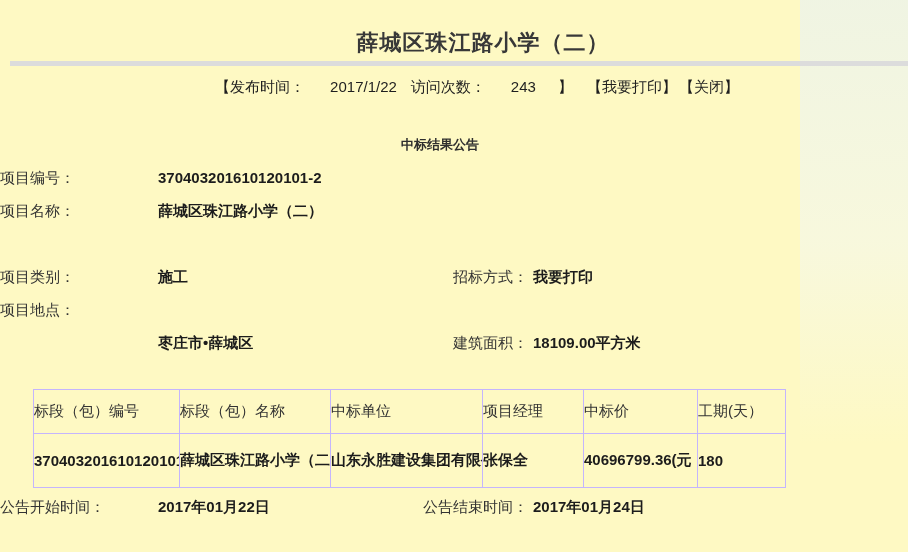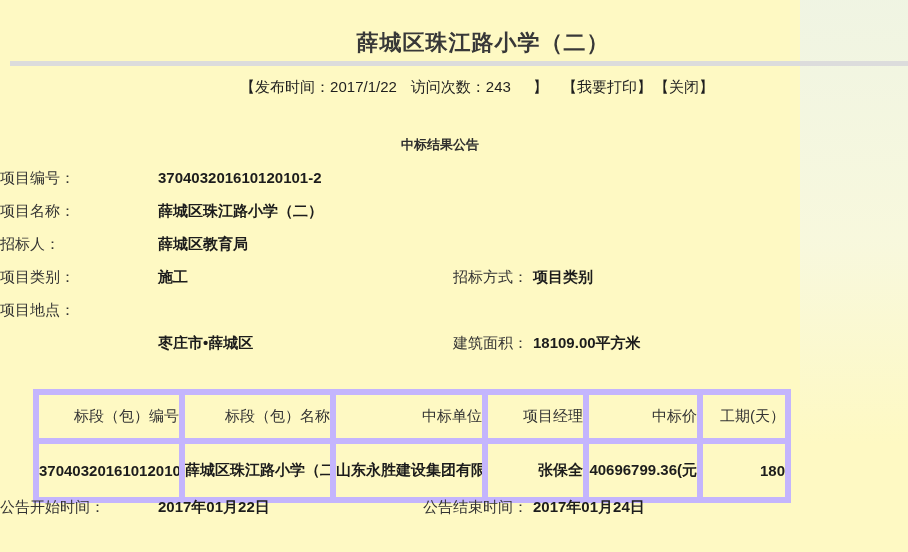--- a/index.html
+++ b/index.html
@@ -52,21 +52,21 @@
     left: 0;
     top: 78px;
     width: 954px;
     display: flex;
     justify-content: center;
     align-items: baseline;
     font-size: 15px;
     color: #1f1f1f;
     white-space: nowrap;
   }
-  .meta .m-val { margin-left: 0; }
+  .meta .m-val { margin-left: 25px; }
   .meta .m-gap { margin-left: 14px; text-align: center; }
   .meta .m-close { margin-left: 22px; }
   .meta .m-link {
     margin-left: 14px;
     color: #1f1f1f;
     text-decoration: none;
     cursor: pointer;
   }
   .meta .m-link + .m-link { margin-left: 2px; text-align: right; }
   .section-title {
@@ -119,22 +119,22 @@
   .bid-table {
     position: absolute;
     left: 33px;
     top: 389px;
     width: 752px;
     border-collapse: collapse;
     table-layout: fixed;
     font-size: 15px;
   }
   .bid-table th, .bid-table td {
-    border: 6px solid #c4b5fd;
-    text-align: right;
+    border: 1px solid #c4b5fd;
+    text-align: left;
     overflow: hidden;
     white-space: nowrap;
     padding: 0;
   }
   .bid-table th {
     height: 43px;
     font-weight: normal;
     color: #333333;
   }
   .bid-table td {
@@ -169,30 +169,26 @@
   <div class="frow" style="top:169px">
     <span class="flabel">项目编号：</span>
     <span class="fvalue">370403201610120101-2</span>
   </div>
 
   <div class="frow" style="top:202px">
     <span class="flabel">项目名称：</span>
     <span class="fvalue">薛城区珠江路小学（二）</span>
   </div>
 
-  <div class="frow" style="top:235px">
-    <span class="flabel">招标人：</span>
-    <span class="fvalue">薛城区教育局</span>
-  </div>
 
   <div class="frow" style="top:268px">
     <span class="flabel">项目类别：</span>
     <span class="fvalue">施工</span>
     <span class="flabel2">招标方式：</span>
-    <span class="fvalue2">项目类别</span>
+    <span class="fvalue2">我要打印</span>
   </div>
 
   <div class="frow" style="top:301px">
     <span class="flabel">项目地点：</span>
     <span class="fvalue"></span>
   </div>
 
   <div class="frow" style="top:334px">
     <span class="fvalue">枣庄市•薛城区</span>
     <span class="flabel2">建筑面积：</span>

